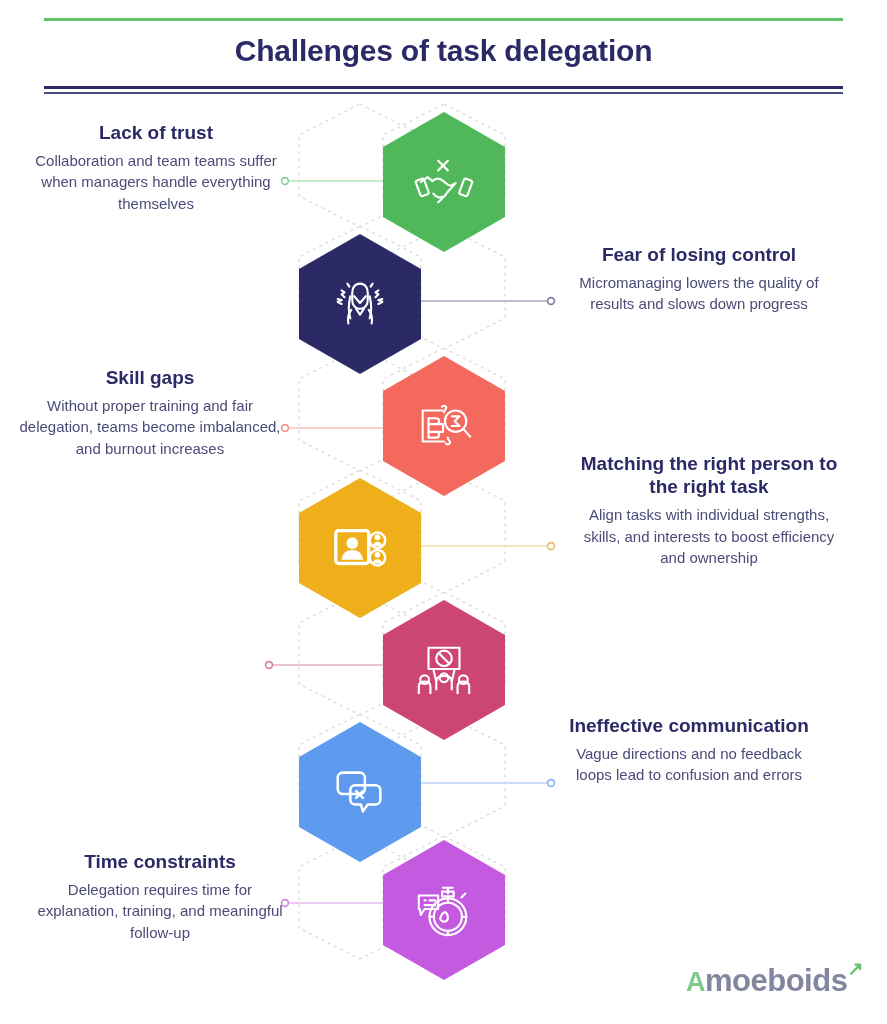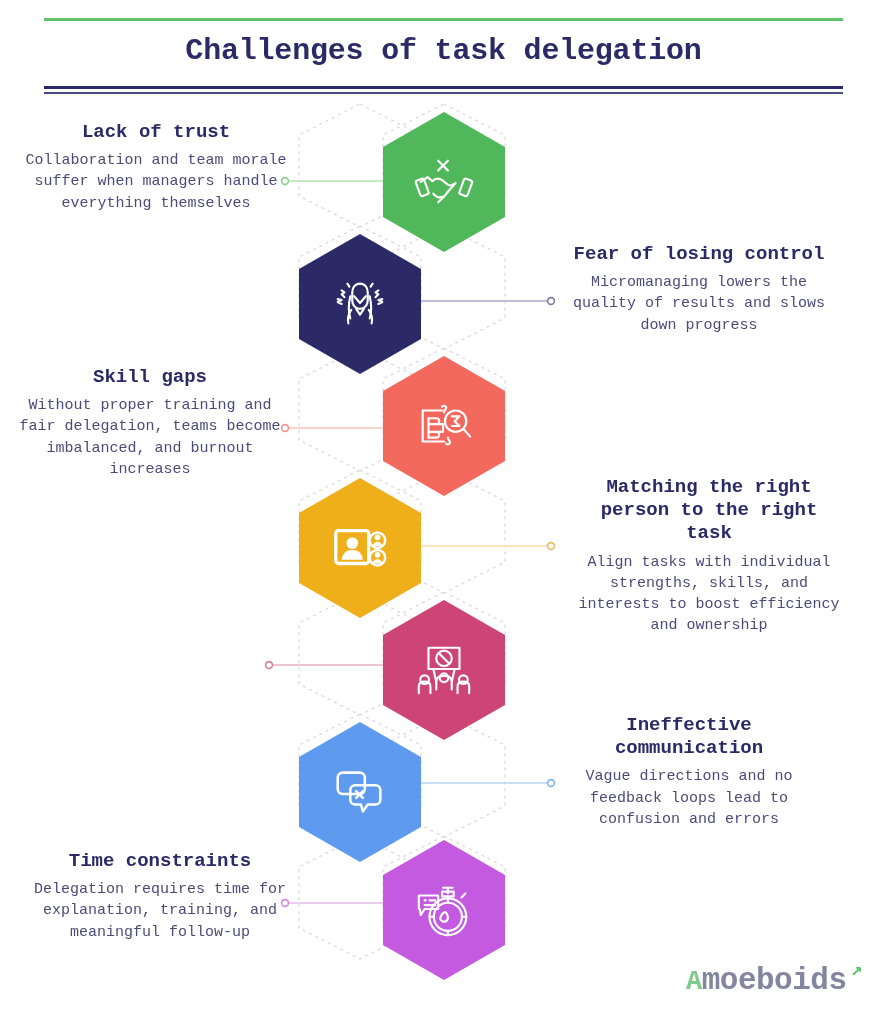--- a/index.html
+++ b/index.html
@@ -10,21 +10,20 @@
     background: #ffffff;
     font-family: "Liberation Sans", sans-serif;
   }
 
   #infographic {
     position: relative;
     width: 887px;
     height: 1024px;
     overflow: hidden;
     background: #ffffff;
-    font-family: Liberation Mono, monospace;
   }
 
   
   .rule-top {
     position: absolute;
     left: 44px; top: 18px;
     width: 799px; height: 3px;
     background: #62c46a;
   }
   .page-title {
@@ -264,34 +263,34 @@
       <path d="M30 13h12v5H30z"></path>
       <path d="M50 19l4-4"></path>
       <path d="M33 34c3 2 4 6 2 9-3 2-6 1-7-2 1-4 2-6 5-7z"></path>
       <path d="M6 17h20v14H12l-4 6-1-6H6z"></path>
       <path d="M12 22h1M17 22h6M12 27h11"></path>
     </svg>
   </div>
 
   <div class="block" style="left:24px; top:121px;">
     <div class="b-title">Lack of trust</div>
-    <div class="b-body">Collaboration and team morale suffer when managers handle everything themselves</div>
+    <div class="b-body">Collaboration and team teams suffer when managers handle everything themselves</div>
   </div>
 
   <div class="block" style="left:567px; top:243px;">
     <div class="b-title">Fear of losing control</div>
     <div class="b-body">Micromanaging lowers the quality of results and slows down progress</div>
   </div>
 
   <div class="block" style="left:18px; top:366px;">
     <div class="b-title">Skill gaps</div>
     <div class="b-body">Without proper training and fair delegation, teams become imbalanced, and burnout increases</div>
   </div>
 
-  <div class="block" style="left:577px; top:452px;margin-top:24px;">
+  <div class="block" style="left:577px; top:452px;">
     <div class="b-title">Matching the right person to the right task</div>
     <div class="b-body">Align tasks with individual strengths, skills, and interests to boost efficiency and ownership</div>
   </div>
 
 
   <div class="block" style="left:557px; top:714px;">
     <div class="b-title">Ineffective communication</div>
     <div class="b-body">Vague directions and no feedback loops lead to confusion and errors</div>
   </div>
 

